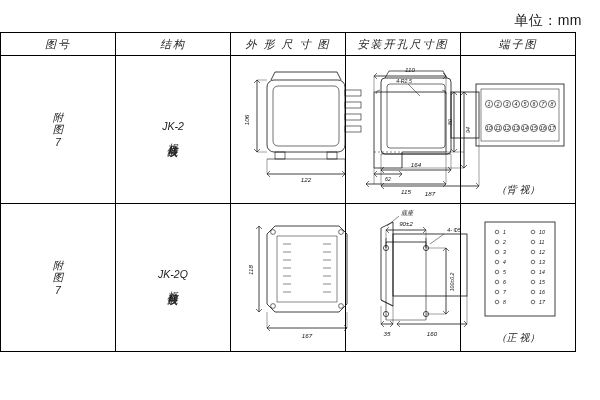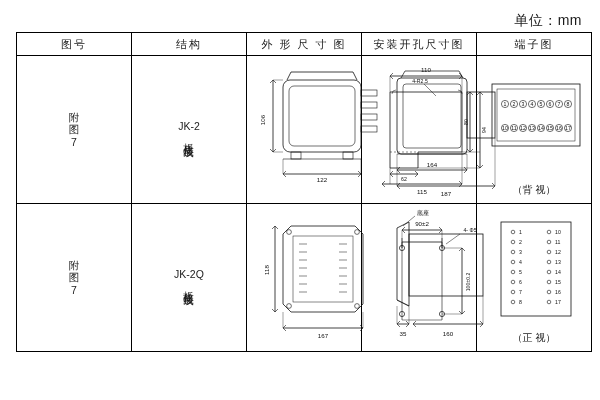--- a/index.html
+++ b/index.html
@@ -22,26 +22,27 @@
   }
   .unit-line {
     position: absolute;
     right: 18px;
     top: 12px;
     font-size: 14px;
     letter-spacing: 0.5px;
   }
   table.main {
     position: absolute;
-    left: 16px;
+    left: 0;
     top: 32px;
     width: 576px;
     height: 298px;
     border-collapse: collapse;
     table-layout: fixed;
+    font-style: italic;
   }
   table.main th, table.main td {
     border: 1px solid #000;
     padding: 0;
     vertical-align: middle;
     text-align: center;
   }
   th.hdr {
     height: 22px;
     font-size: 11px;

